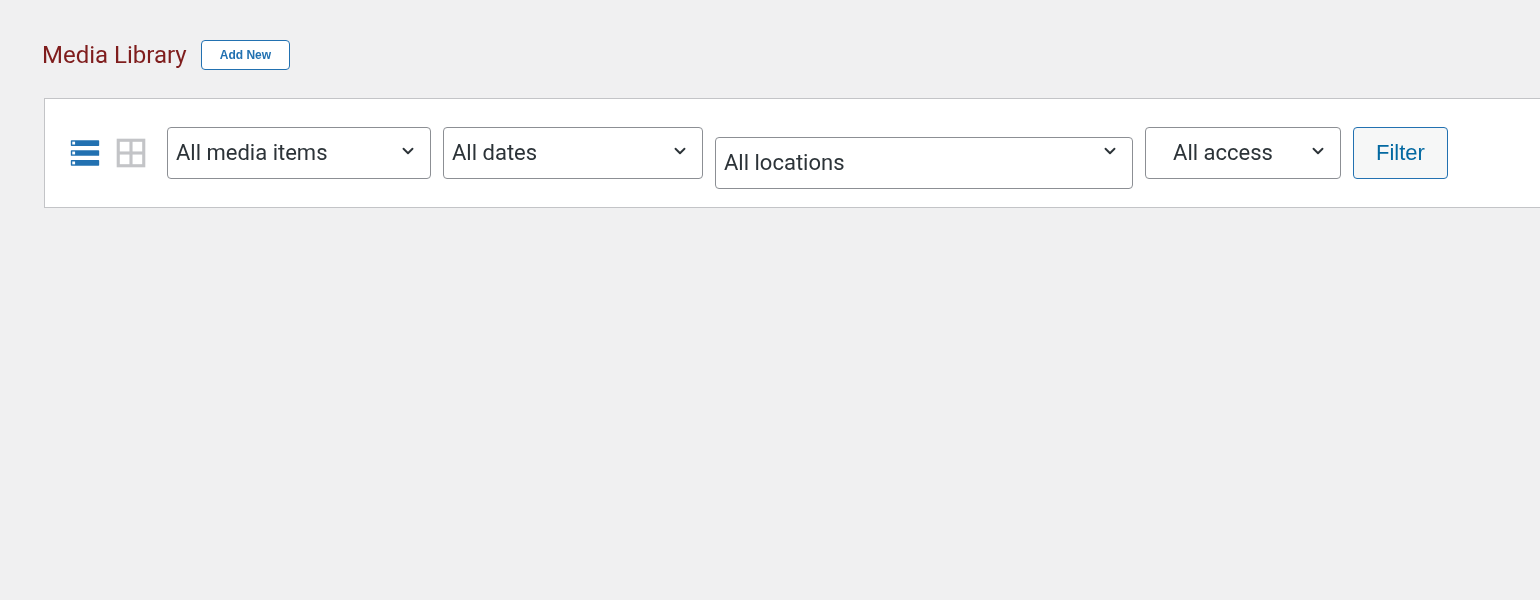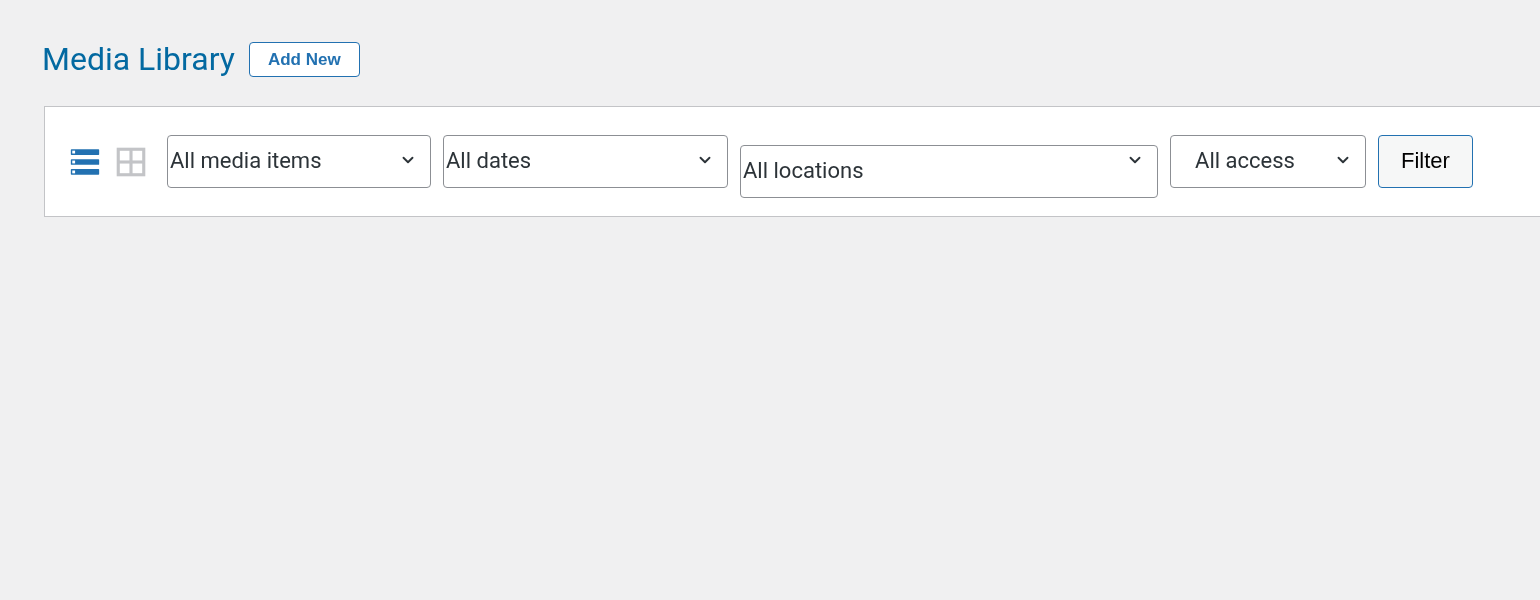--- a/index.html
+++ b/index.html
@@ -17,30 +17,30 @@
     .wrap {
       padding: 40px 0 0 42px;
     }
     .header-row {
       display: flex;
       align-items: center;
       gap: 14px;
       margin-bottom: 28px;
     }
     .page-title {
-      font-size: 32px;
+      font-size: 24px;
       font-weight: 400;
-      color: #0369a1;
+      color: #7f1d1d;
       line-height: 1.2;
     }
     .add-new-btn {
       border: 1.5px solid #2271b1;
       background: #fff;
       color: #2271b1;
-      font-size: 17px;
+      font-size: 12px;
       font-weight: 600;
       padding: 8px 18px;
       border-radius: 4px;
       cursor: pointer;
       line-height: 1;
     }
     .toolbar {
       background: #fff;
       border: 1px solid #c3c4c7;
       border-right: none;
@@ -69,40 +69,40 @@
       display: inline-block;
     }
     .filter-select {
       appearance: none;
       -webkit-appearance: none;
       background: #fff;
       border: 1px solid #8c8f94;
       border-radius: 4px;
       font-size: 22px;
       color: #2c3338;
-      padding: 12px 48px 12px 2px;
+      padding: 12px 48px 12px 8px;
       cursor: pointer;
       line-height: 1.2;
       font-family: inherit;
     }
     .select-chevron {
       position: absolute;
       right: 14px;
       top: 50%;
       transform: translateY(-50%);
       pointer-events: none;
     }
     .w-media { width: 264px; }
-    .w-dates { width: 285px; }
+    .w-dates { width: 260px; }
     .w-locations { width: 418px; margin-top: 20px; }
     .w-access { width: 196px; text-align: center; }
     .filter-btn {
       border: 1.5px solid #2271b1;
       background: #f6f7f7;
-      color: #000000;
+      color: #0369a1;
       font-size: 22px;
       font-weight: 400;
       padding: 12px 22px;
       border-radius: 4px;
       cursor: pointer;
       line-height: 1.2;
     }
   </style>
 </head>
 <body>

